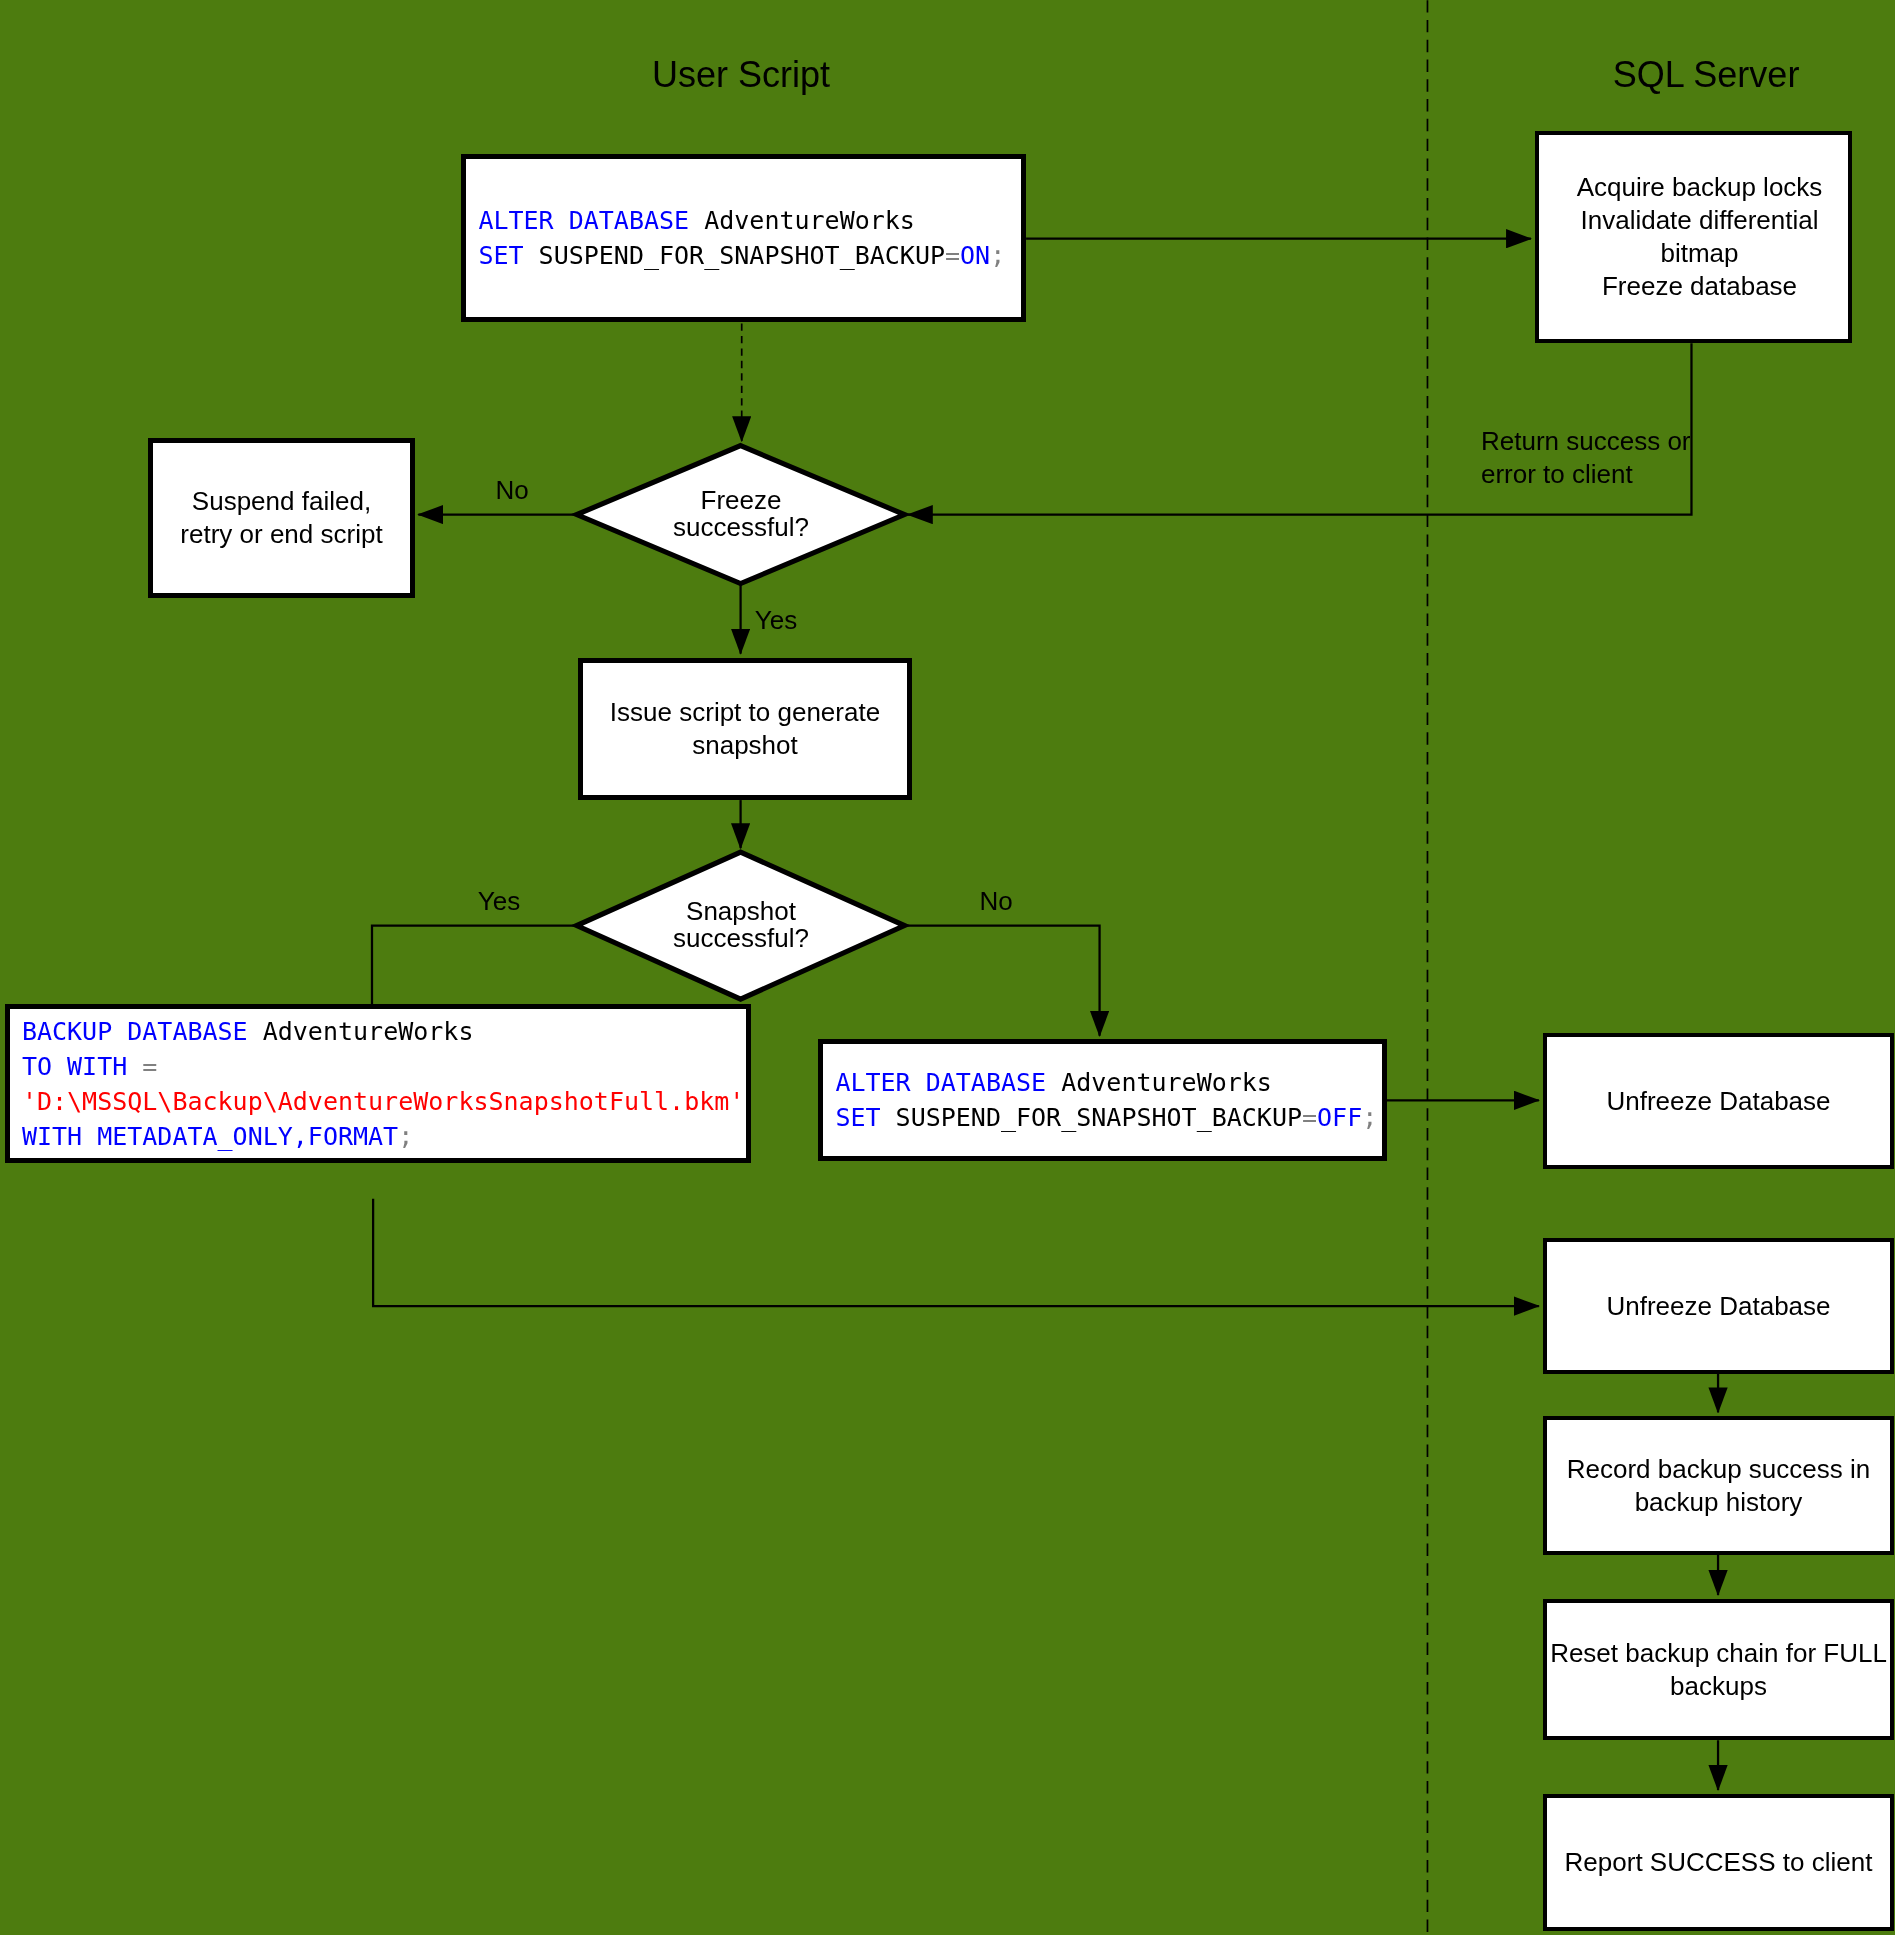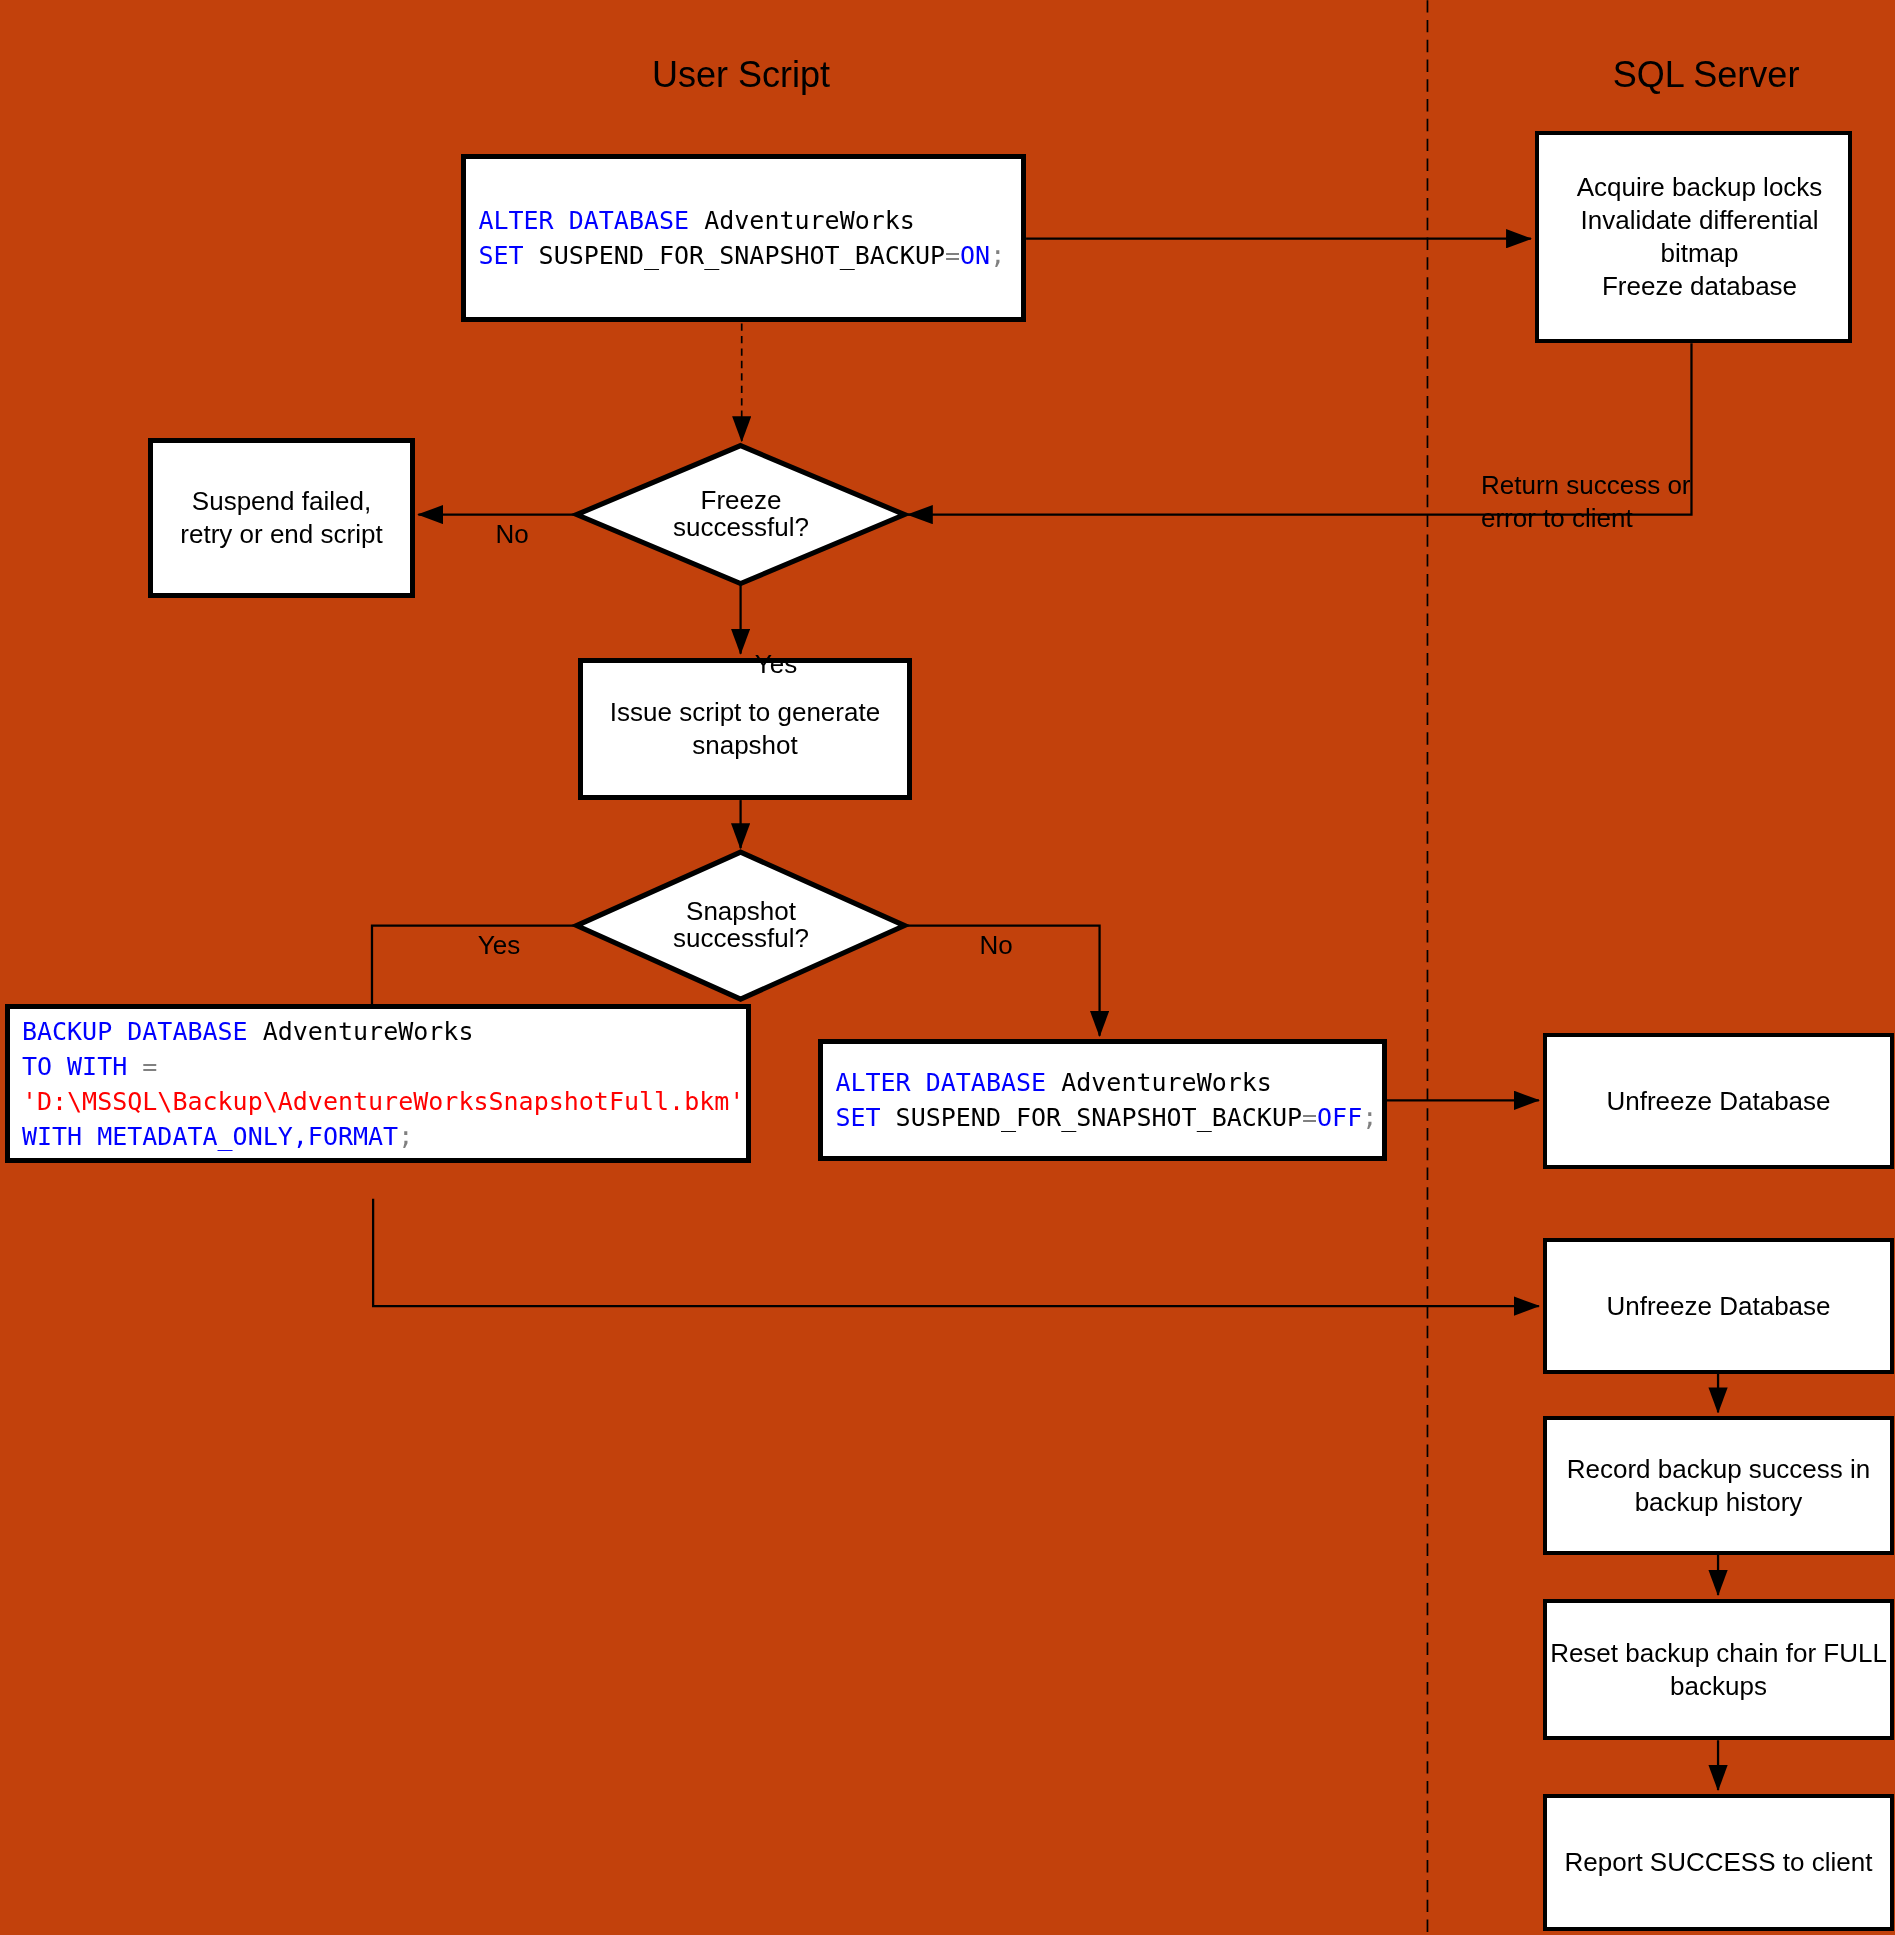--- a/index.html
+++ b/index.html
@@ -1,19 +1,19 @@
 <!DOCTYPE html>
 <html style="font-size:9px"><head>
 <meta charset="utf-8">
 <style>
   html,body{margin:0;padding:0;background:#E1E1E1;}
   .canvas{
     position:relative;
     width:1895px;height:1936px;
-    background:#c2410c;
+    background:#4d7c0f;
     overflow:hidden;
     font-family:"Liberation Sans",sans-serif;
     color:#000;
   }
   svg.layer{position:absolute;left:0;top:0;}
   .col-title{
     position:absolute;
     transform:translate(-50%,-50%);
     font-size:36px;
     white-space:nowrap;
@@ -53,21 +53,20 @@
     line-height:27px;
     text-align:center;
     white-space:pre-line;
   }
   .edge-label{
     position:absolute;
     transform:translate(-50%,-50%);
     font-size:26px;
     line-height:33px;
     white-space:pre-line;
-    margin-top:44px;
   }
   .edge-label.left-align{
     transform:none;
     text-align:left;
   }
 </style>
 </head>
 <body>
 
 <div class="canvas">

